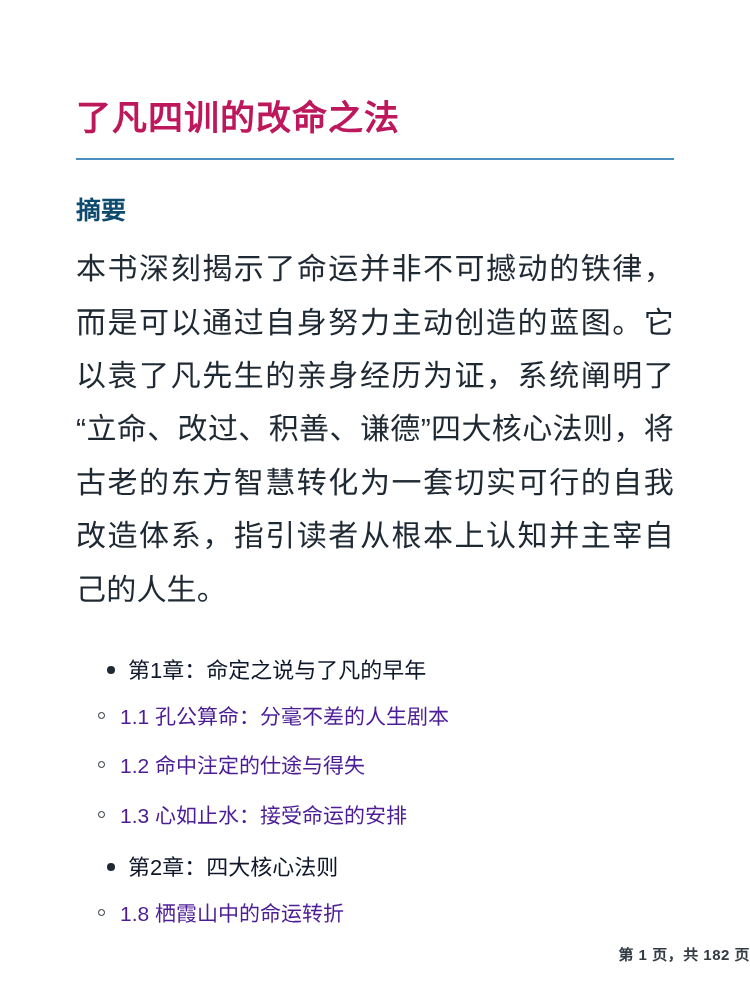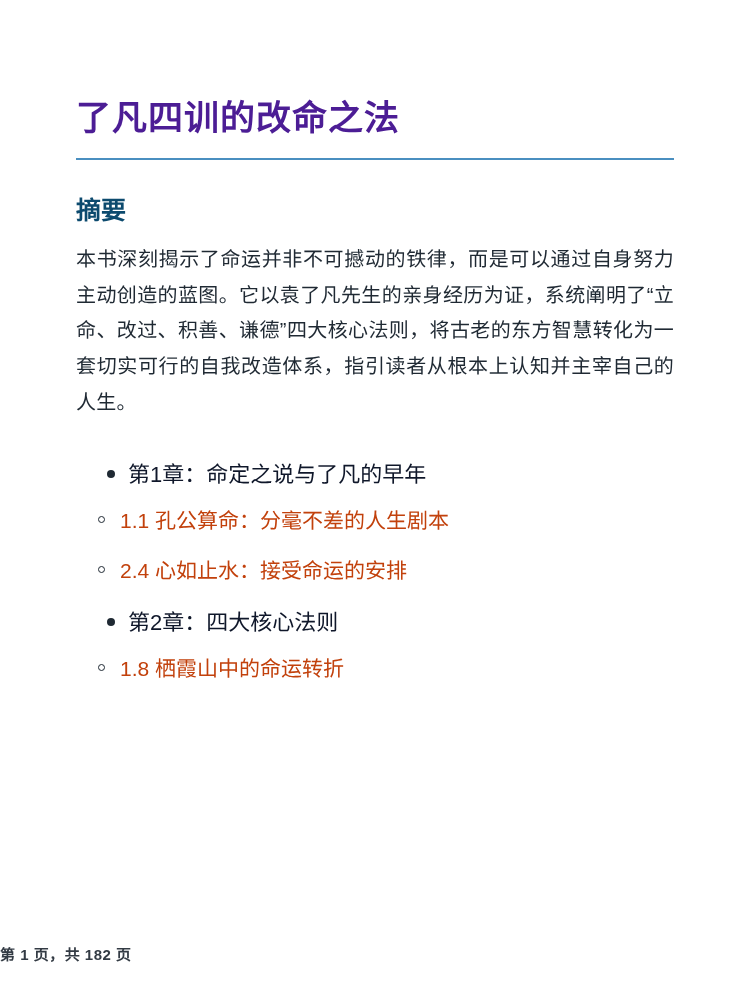--- a/index.html
+++ b/index.html
@@ -17,40 +17,40 @@
   .page {
     position: relative;
     width: 750px;
     height: 1000px;
     box-sizing: border-box;
     padding: 96px 76px 0 76px;
   }
   .doc-title {
     font-size: 35px;
     font-weight: bold;
-    color: #4c1d95;
+    color: #be185d;
     letter-spacing: 1px;
     margin: 0 0 18px 0;
     line-height: 1.25;
   }
   .title-rule {
     height: 2px;
     background: #4a8fc0;
     width: 100%;
     margin: 0 0 34px 0;
   }
   .section-heading {
     color: #0c4a6e;
     font-size: 25px;
     font-weight: bold;
     margin: 0 0 16px 0;
     line-height: 1.3;
   }
   .abstract-text {
-    font-size: 20px;
+    font-size: 30px;
     line-height: 1.78;
     color: #1f2933;
     margin: 0 0 38px 0;
     text-align: justify;
     letter-spacing: 0.2px;
   }
   .toc {
     margin: 0;
     padding: 0;
     list-style: none;
@@ -75,42 +75,42 @@
   }
   .toc-l2-list {
     margin: 14px 0 20px 0;
     padding: 0;
     list-style: none;
   }
   .toc-l2 {
     position: relative;
     font-size: 21px;
     line-height: 1.5;
-    color: #c2410c;
+    color: #4c1d95;
     margin: 0 0 18px 0;
     padding-left: 44px;
   }
   .toc-l2::before {
     content: "";
     position: absolute;
     left: 22px;
     top: 11px;
     width: 7px;
     height: 7px;
     border-radius: 50%;
     border: 1.5px solid #1f2933;
     background: transparent;
     box-sizing: border-box;
   }
   .footer {
     position: absolute;
     left: 0;
     right: 0;
     bottom: 36px;
-    text-align: left;
+    text-align: right;
     font-size: 15px;
     font-weight: bold;
     color: #333b44;
     letter-spacing: 0.5px;
   }
 </style>
 </head>
 <body>
 
 <div class="page">
@@ -119,21 +119,22 @@
   <div class="title-rule"></div>
 
   <h2 class="section-heading">摘要</h2>
   <p class="abstract-text">本书深刻揭示了命运并非不可撼动的铁律，而是可以通过自身努力主动创造的蓝图。它以袁了凡先生的亲身经历为证，系统阐明了“立命、改过、积善、谦德”四大核心法则，将古老的东方智慧转化为一套切实可行的自我改造体系，指引读者从根本上认知并主宰自己的人生。</p>
 
 
   <ul class="toc">
     <li class="toc-l1">第1章：命定之说与了凡的早年</li>
     <ul class="toc-l2-list">
       <li class="toc-l2">1.1 孔公算命：分毫不差的人生剧本</li>
-      <li class="toc-l2">2.4 心如止水：接受命运的安排</li>
+      <li class="toc-l2">1.2 命中注定的仕途与得失</li>
+      <li class="toc-l2">1.3 心如止水：接受命运的安排</li>
     </ul>
     <li class="toc-l1">第2章：四大核心法则</li>
     <ul class="toc-l2-list">
       <li class="toc-l2">1.8 栖霞山中的命运转折</li>
     </ul>
   </ul>
 
   <div class="footer">第 1 页，共 182 页</div>
 
 </div>

